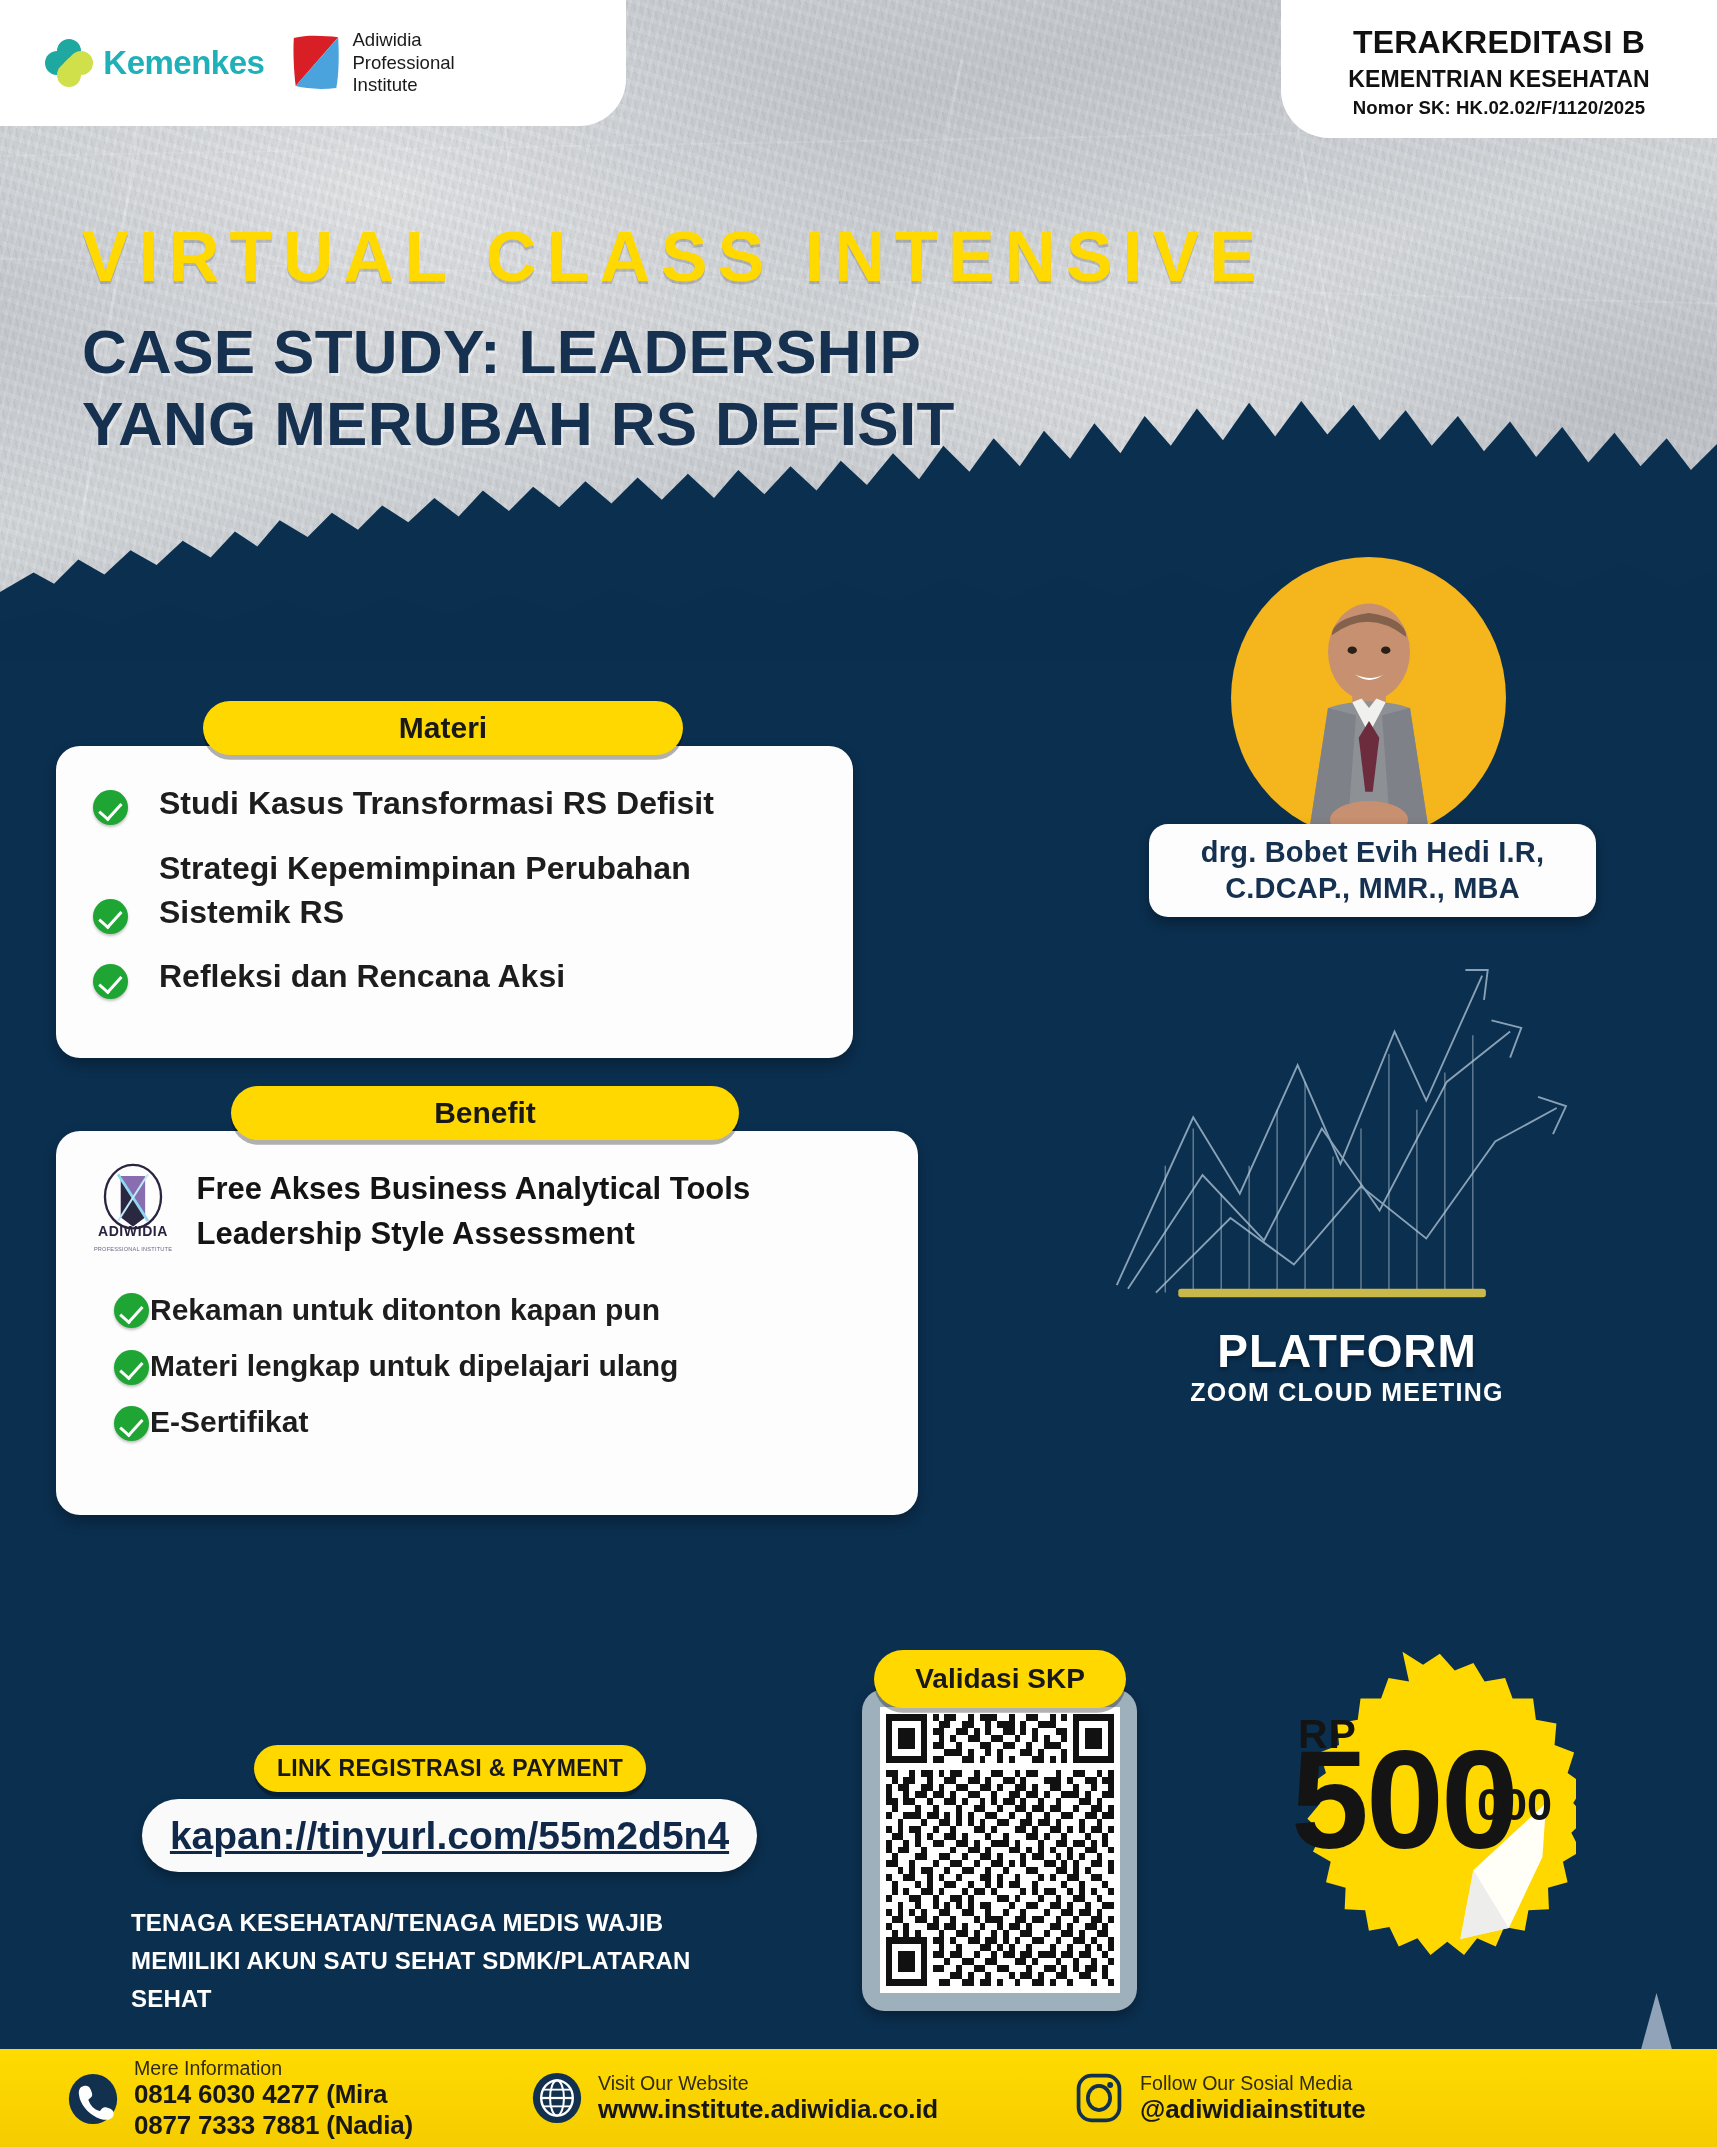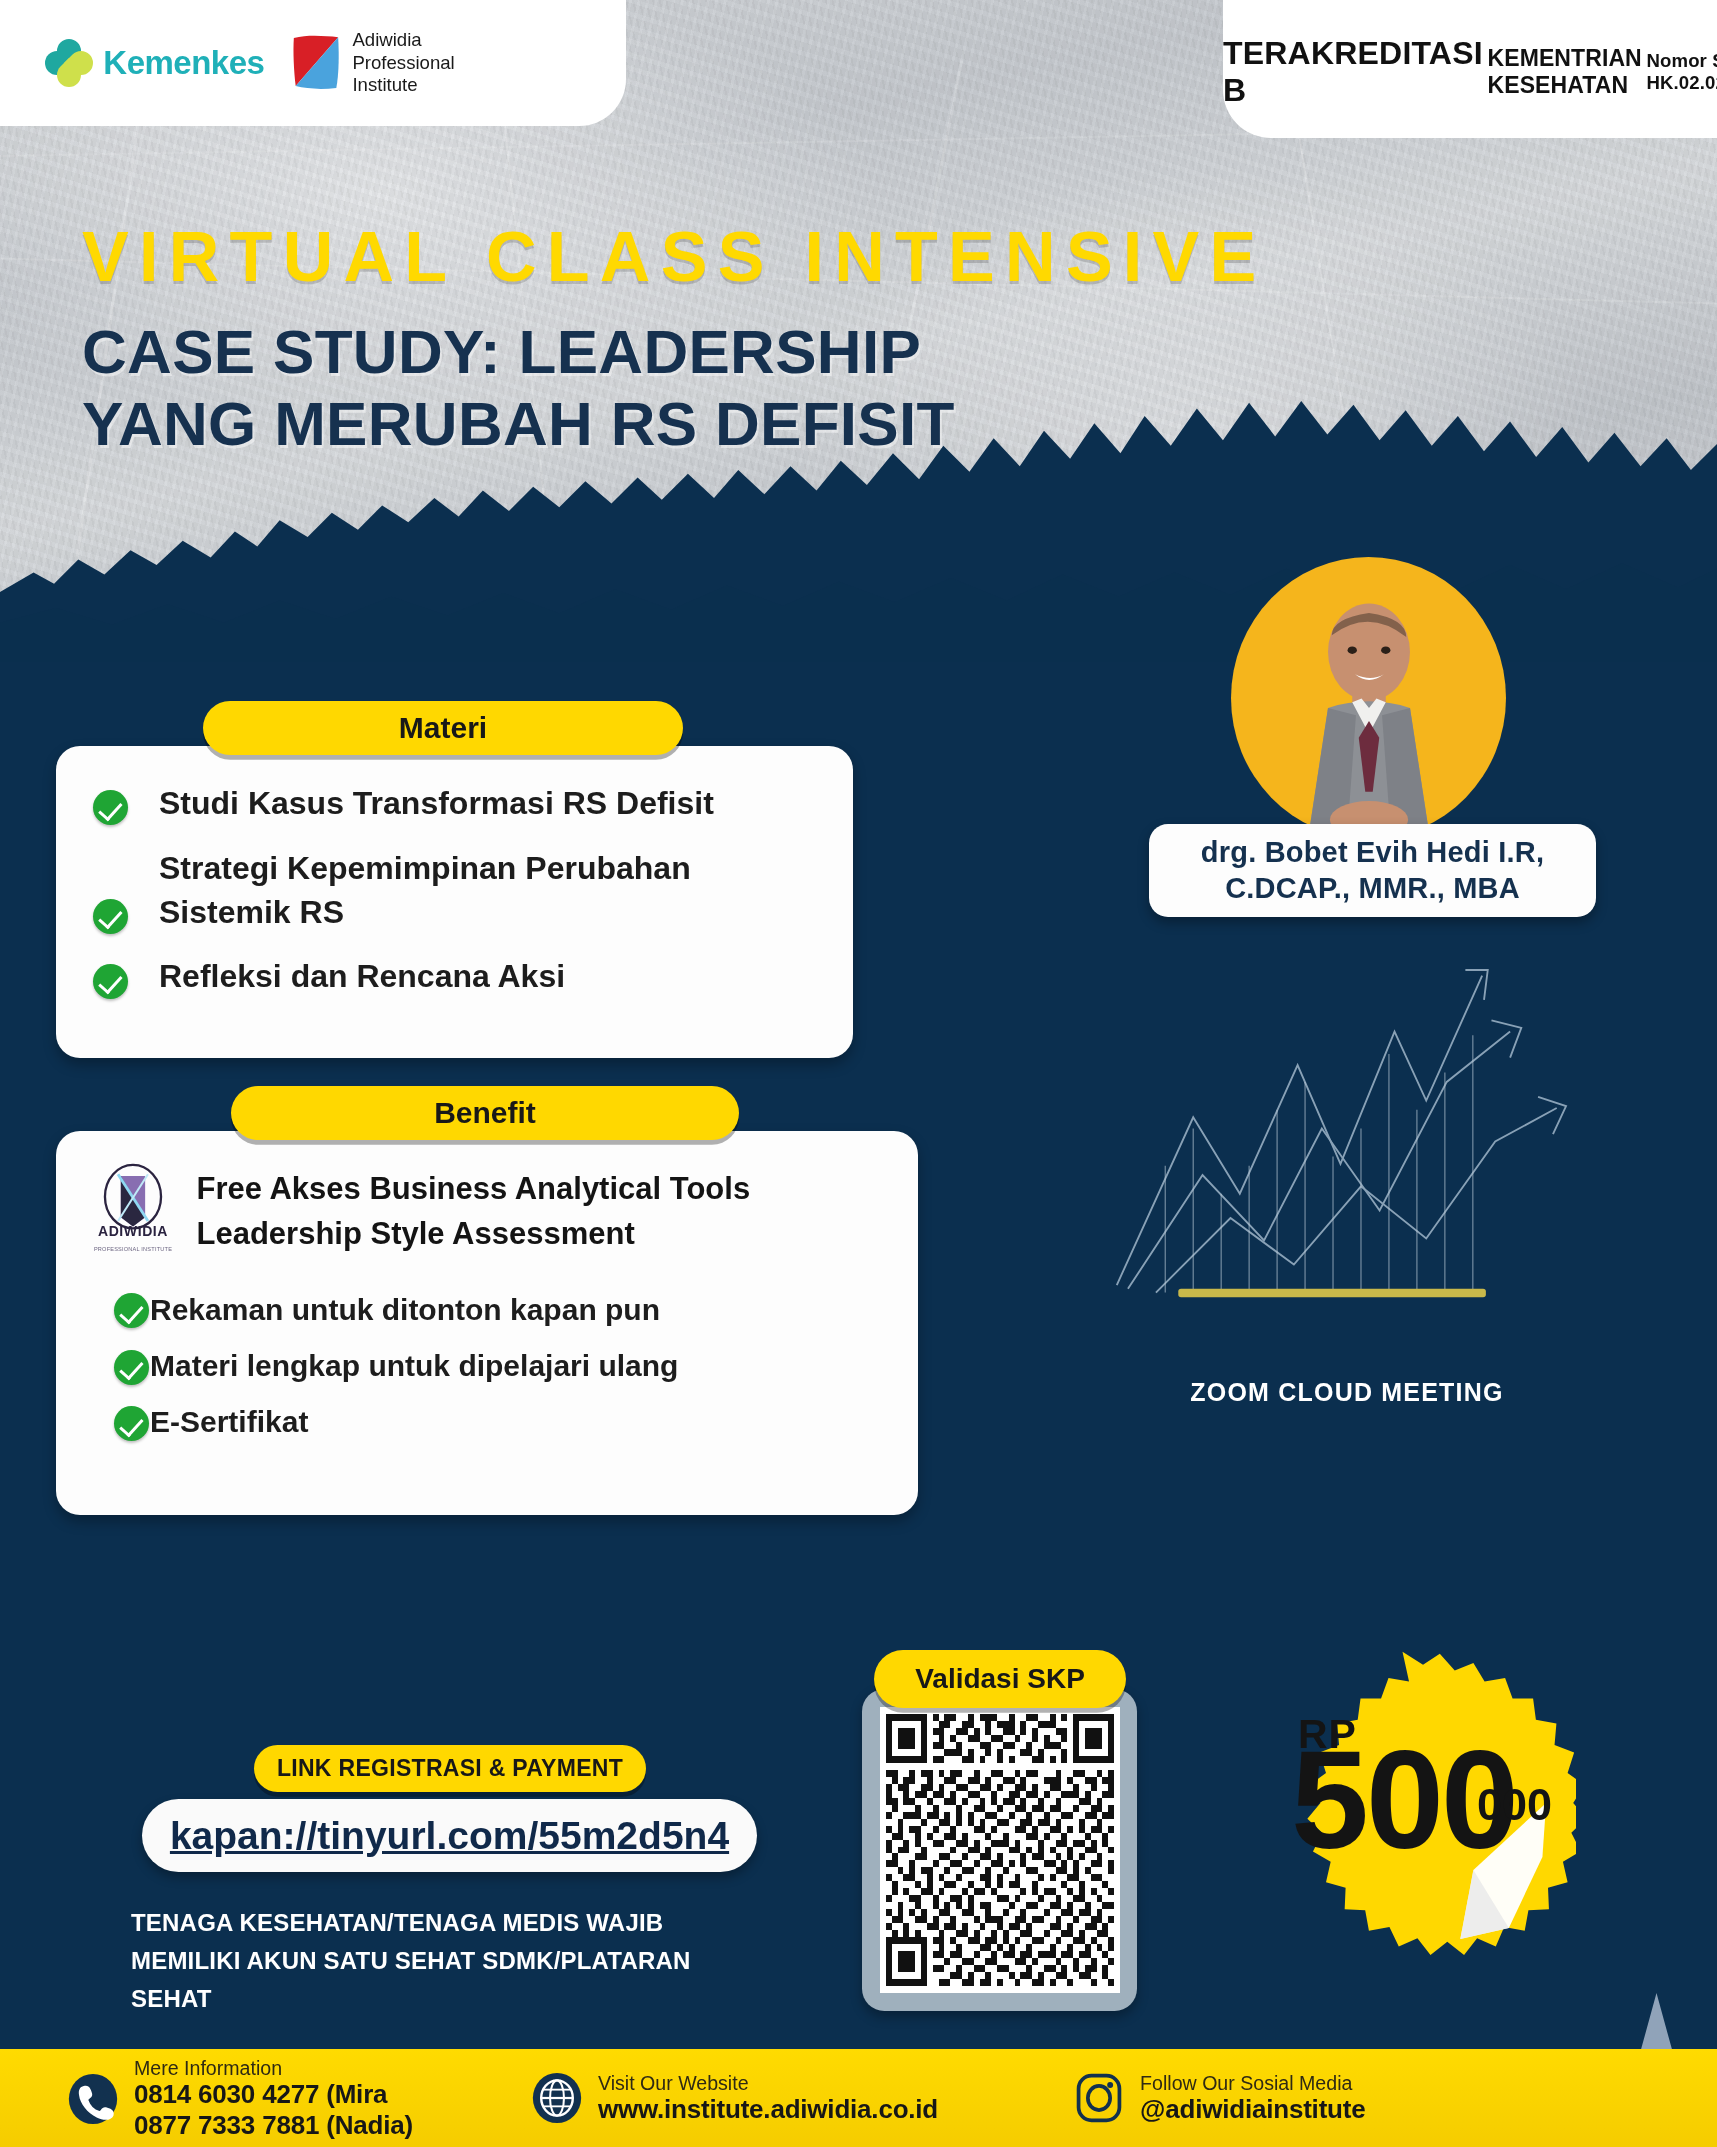--- a/index.html
+++ b/index.html
@@ -47,23 +47,23 @@
   .k2{ width:24px;height:24px; left:12px;top:0;   background:#1fa8a0; transform:rotate(135deg);border-radius:50% 50% 0 50%;}
   .k3{ width:24px;height:24px; left:24px;top:12px;background:#cfe04b; transform:rotate(225deg);border-radius:50% 50% 0 50%;}
   .k4{ width:24px;height:24px; left:12px;top:24px;background:#cfe04b; transform:rotate(315deg);border-radius:50% 50% 0 50%;}
   .kemenkes-word{ font-size:33px; font-weight:700; color:#1fb0b8; letter-spacing:-0.5px; }
 
   .adiwidia-hdr{ display:flex; align-items:center; gap:12px; }
   .adi-flag{ width:48px; height:58px; position:relative; }
   .adiwidia-hdr-txt{ font-size:18.6px; line-height:1.22; color:#1a1a1a; font-weight:500; }
 
   .hdr-right{
-    position:absolute; right:0; top:0; width:494px; height:138px; z-index:6;
+    position:absolute; right:0; top:0; width:436px; height:138px; z-index:6;
     background:#fff; border-bottom-left-radius:48px;
-    display:flex; align-items:center; justify-content:flex-start; gap:4.7px;
+    display:flex; flex-direction:column; align-items:center; justify-content:center; gap:4.7px;
     padding-top:5.6px;
   }
   .acc1{ font-size:32px; font-weight:800; color:#111; letter-spacing:0.2px; }
   .acc2{ font-size:23px; font-weight:800; color:#111; letter-spacing:0.1px; }
   .acc3{ font-size:18.6px; font-weight:700; color:#111; letter-spacing:0.1px; }
 
   
   .titles{ position:absolute; left:82px; top:222px; z-index:5; }
   .t-kicker{
     font-size:70px; font-weight:800; letter-spacing:10.3px; color:#FFD900;
@@ -357,20 +357,21 @@
       <line x1="220" y1="376" x2="220" y2="150"></line>
       <line x1="250" y1="376" x2="250" y2="230"></line>
       <line x1="280" y1="376" x2="280" y2="200"></line>
       <line x1="310" y1="376" x2="310" y2="120"></line>
       <line x1="340" y1="376" x2="340" y2="180"></line>
       <line x1="370" y1="376" x2="370" y2="140"></line>
       <line x1="400" y1="376" x2="400" y2="100"></line>
     </g>
     <rect x="84" y="372" width="330" height="9" rx="3" fill="#c9b94a"></rect>
   </svg>
+  <div class="plat-title">PLATFORM</div>
   <div class="plat-sub">ZOOM CLOUD MEETING</div>
 
   <div class="pill reg-pill">LINK REGISTRASI &amp; PAYMENT</div>
   <div class="reg-link">
     <span>kapan://tinyurl.com/55m2d5n4</span>
   </div>
   <div class="reg-note">TENAGA KESEHATAN/TENAGA MEDIS WAJIB MEMILIKI AKUN SATU SEHAT SDMK/PLATARAN SEHAT</div>
 
   <div class="pill qr-pill">Validasi SKP</div>
   <div class="qr-frame">

